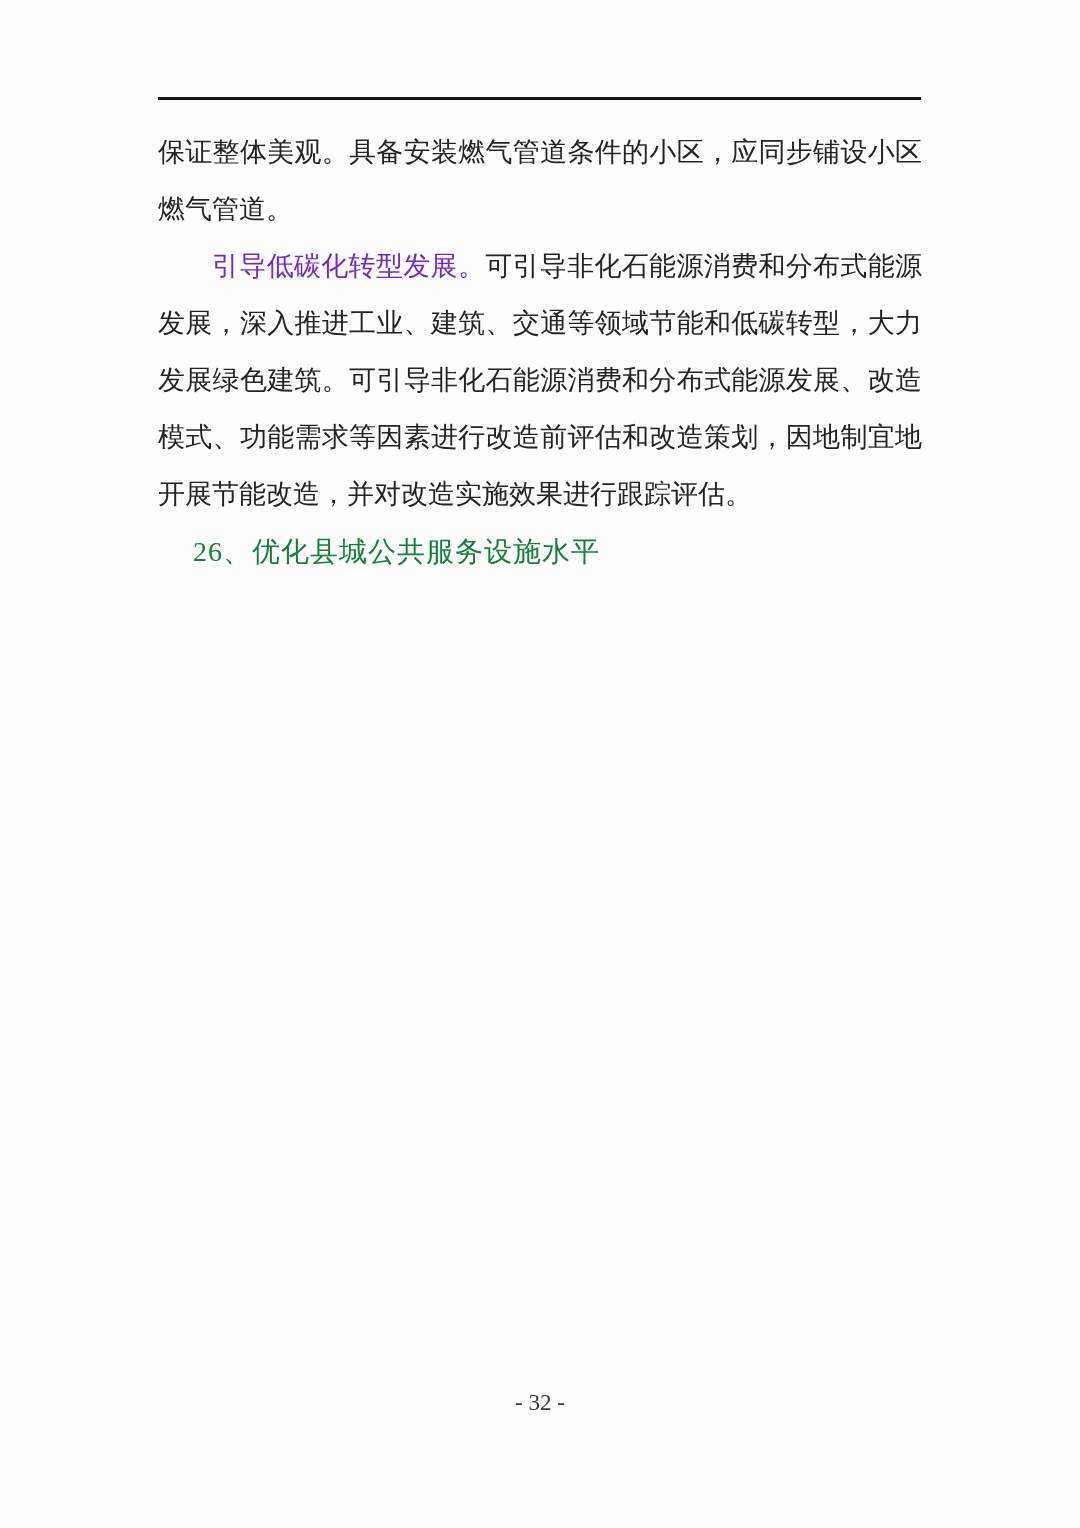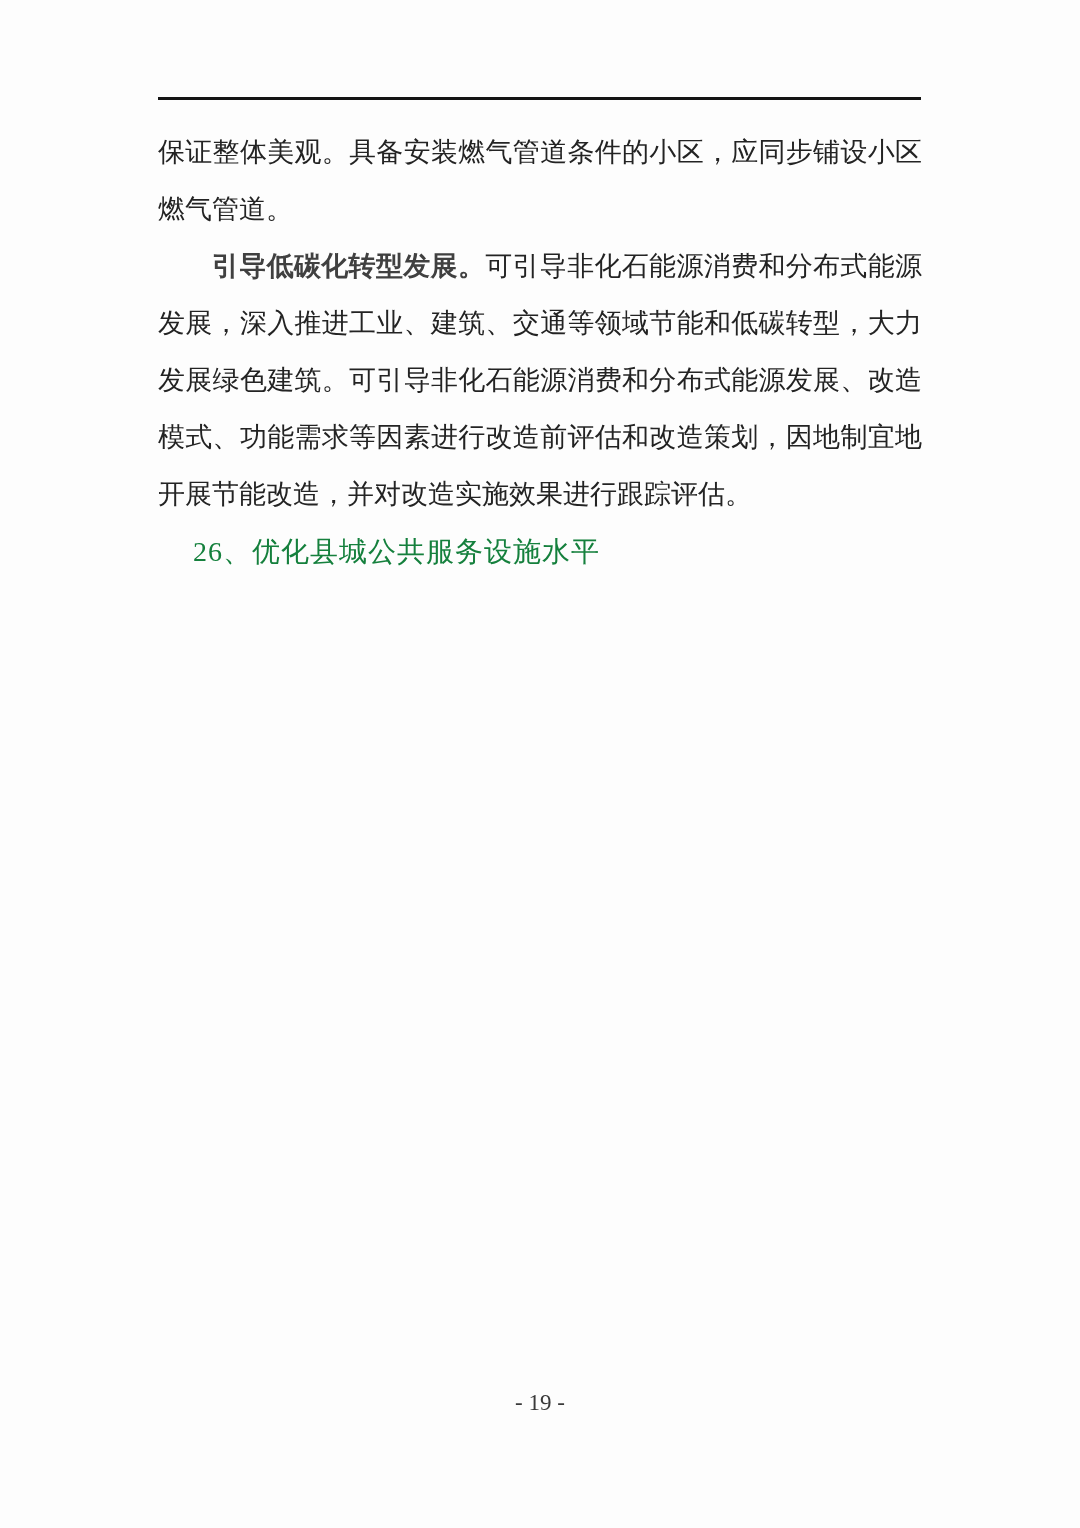--- a/index.html
+++ b/index.html
@@ -35,22 +35,22 @@
     text-justify: inter-character;
   }
   .para {
     margin: 0;
     text-indent: 2em;
   }
   .para.no-indent {
     text-indent: 0;
   }
   .lead {
-    font-weight: bold;
-    color: #404040;
+    font-weight: normal;
+    color: #6d28d9;
   }
   .heading {
     margin: 0;
     font-size: 28px;
     line-height: 57px;
     font-weight: normal;
     color: #15803d;
     text-indent: 1.25em;
     letter-spacing: 1px;
   }
@@ -79,15 +79,15 @@
     <p class="para"><span class="lead">引导低碳化转型发展。</span><span>可引导非化石能源消费和分布式能源发展，深入推进工业、建筑、交通等领域节能和低碳转型，大力发展绿色建筑。可引导非化石能源消费和分布式能源发展、改造模式、功能需求等因素进行改造前评估和改造策划，因地制宜地开展节能改造，并对改造实施效果进行跟踪评估。</span></p>
 
     <h2 class="heading">26、优化县城公共服务设施水平</h2>
 
 
 
 
 
   </main>
 
-  <footer class="footer"><span>- 19 -</span></footer>
+  <footer class="footer"><span>- 32 -</span></footer>
 
 </div>
 
 </body></html>

